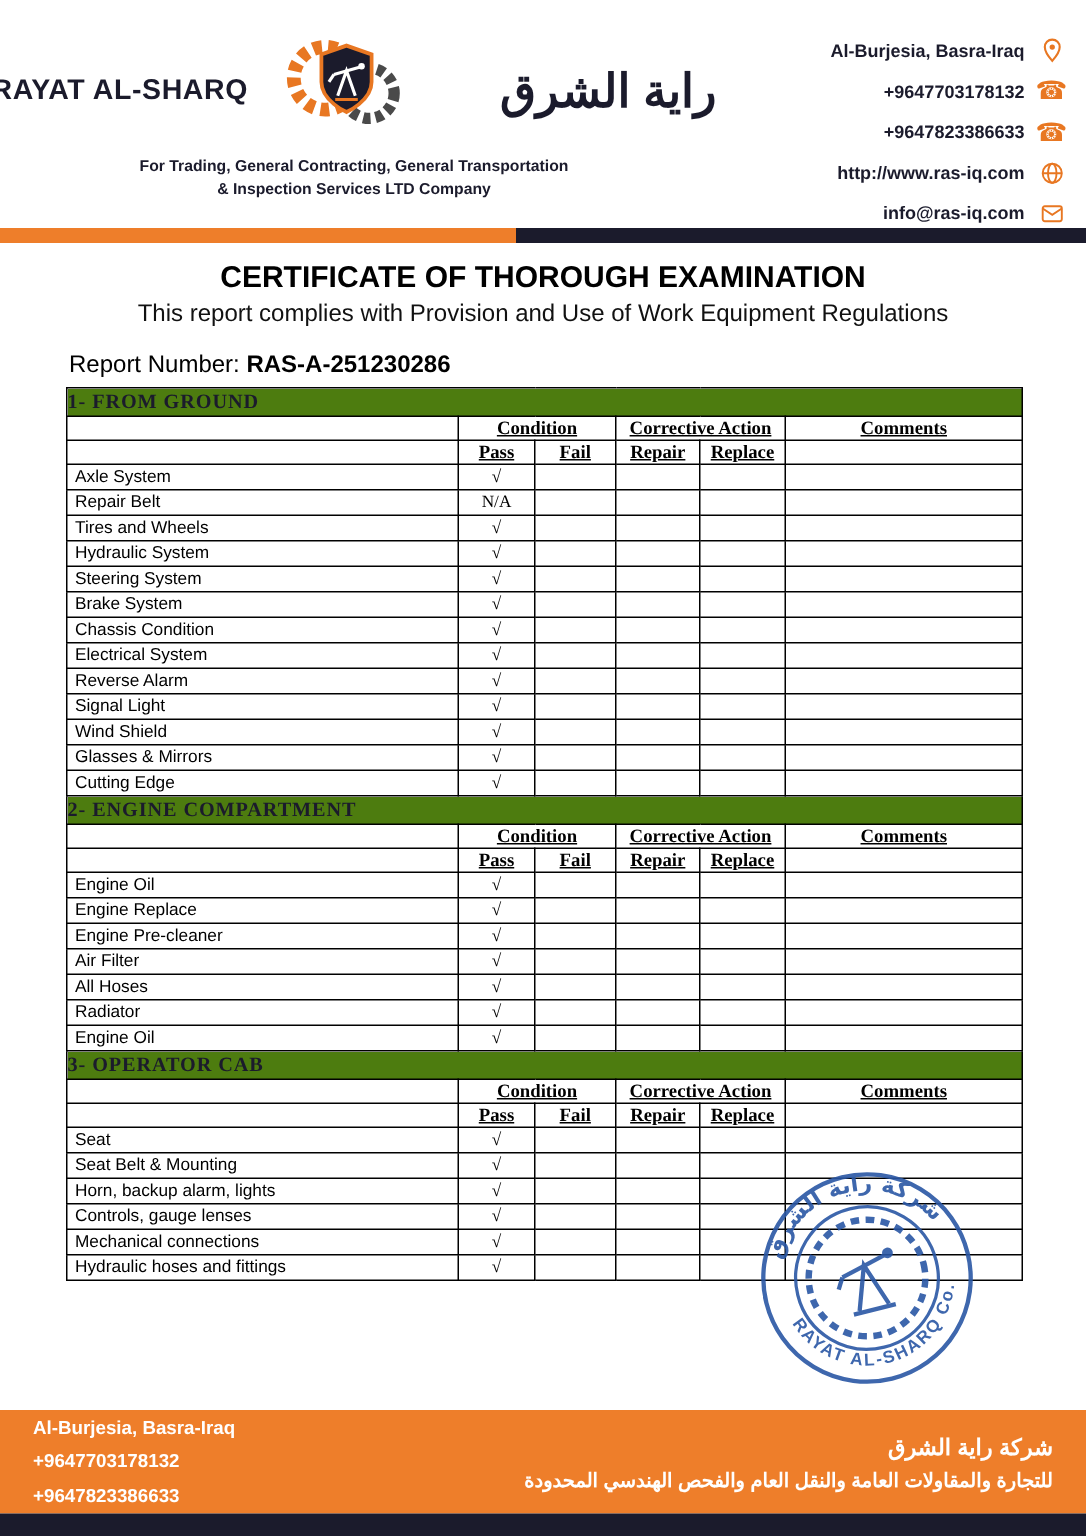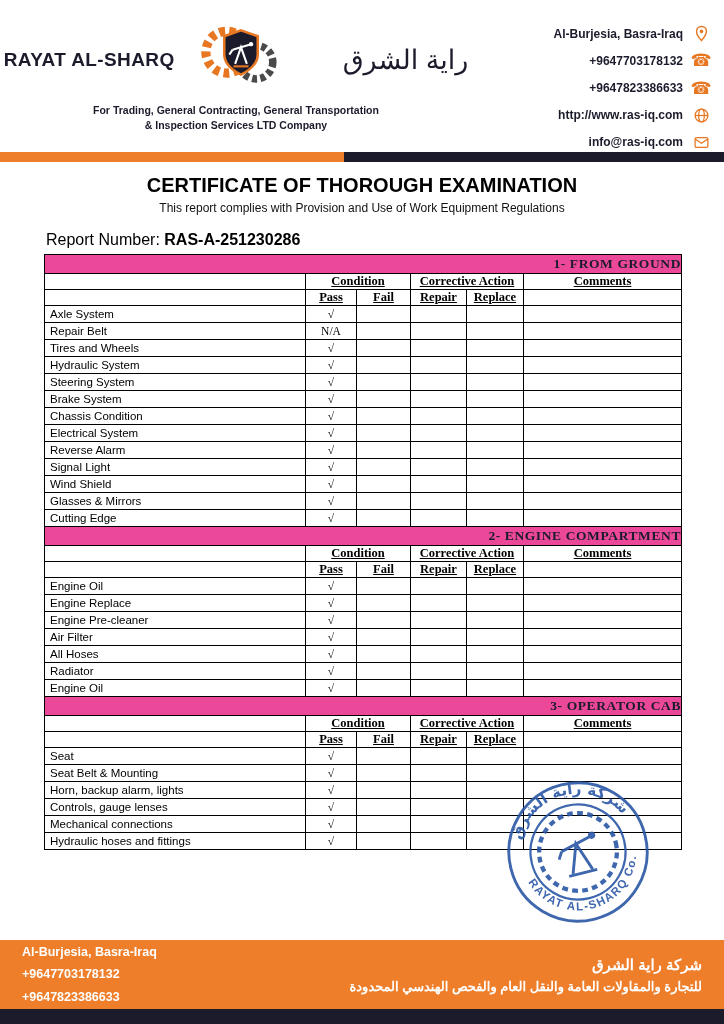--- a/index.html
+++ b/index.html
@@ -5,45 +5,45 @@
   * { margin:0; padding:0; box-sizing:border-box; }
   html,body { background:#ffffff; }
   body { font-family:"Liberation Sans", sans-serif; }
   .page { position:relative; width:724px; height:1024px; background:#fff; overflow:hidden; margin:0 auto; }
 
   
   .header { display:flex; justify-content:space-between; padding:20px 14px 0 36px; height:152px; }
   .logo-block { width:400px; text-align:center; }
   .logo-row { display:flex; align-items:center; justify-content:center; gap:20px; }
   .logo-en { font-size:19px; font-weight:800; color:#1b1b2c; letter-spacing:.4px; white-space:nowrap; }
-  .logo-ar { font-size:27px; font-weight:normal; color:#1b1b2c; white-space:nowrap;margin-left:36px; }
+  .logo-ar { font-size:31px; font-weight:bold; color:#1b1b2c; white-space:nowrap;margin-left:36px; }
   .tagline { margin-top:3px; font-size:10.5px; font-weight:bold; color:#1b1b2c; line-height:1.4; }
   .contacts { display:flex; flex-direction:column; gap:8px; padding-top:4px; width:240px; }
   .contact-row { display:flex; align-items:center; justify-content:flex-end; gap:9px; height:20px; }
   .contact-text { font-size:12px; font-weight:600; color:#1b1b2c; white-space:nowrap; }
   .contact-icon { width:18px; height:18px; display:flex; align-items:center; justify-content:center; }
   .contact-icon svg { width:17px; height:17px; }
   .glyph { color:#e87722; font-size:17px; line-height:1; }
 
   
   .divider-bar { display:flex; height:10px; }
   .bar-orange { background:#ee7e2a; width:47.5%; }
   .bar-dark { background:#1b1b2c; width:52.5%; }
 
   
   .doc-title { text-align:center; font-size:20px; font-weight:bold; color:#000; margin-top:12px; }
-  .subtitle { text-align:center; font-size:12px; color:#111; margin-top:4px; }
+  .subtitle { text-align:center; font-size:16px; color:#111; margin-top:4px; }
   .report-line { margin:16px 0 5px 46px; font-size:16px; color:#000; }
   .report-line b { font-weight:bold; }
 
   
   table.exam { border-collapse:collapse; table-layout:fixed; margin-left:44px; width:637px; }
   table.exam td { border:1px solid #000; overflow:hidden; white-space:nowrap; }
-  .section-row td { background:#ec4899; color:#1b1b2c; font-family:"Liberation Serif", serif;
-    font-weight:bold; font-size:13.5px; text-align:right; height:19px; letter-spacing:.6px; }
+  .section-row td { background:#4d7c0f; color:#1b1b2c; font-family:"Liberation Serif", serif;
+    font-weight:bold; font-size:13.5px; text-align:left; height:19px; letter-spacing:.6px; }
   .head-row td { font-family:"Liberation Serif", serif; font-weight:bold; font-size:12.5px;
     text-align:center; height:16px;text-decoration:underline; }
   .item-row td { height:17px; font-size:11.5px; color:#000; }
   .item-name { padding-left:5px; }
   .mark { text-align:center; font-family:"Liberation Serif", serif; font-size:12.5px; }
 
   
   .stamp { position:absolute; left:506px; top:780px; width:144px; height:144px;
     transform:rotate(-14deg); opacity:.9; }
 

